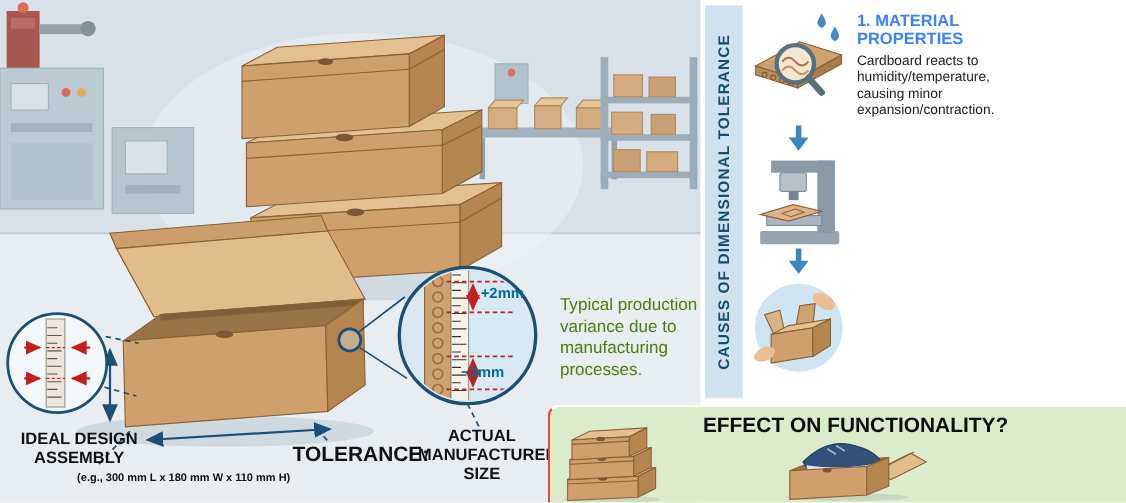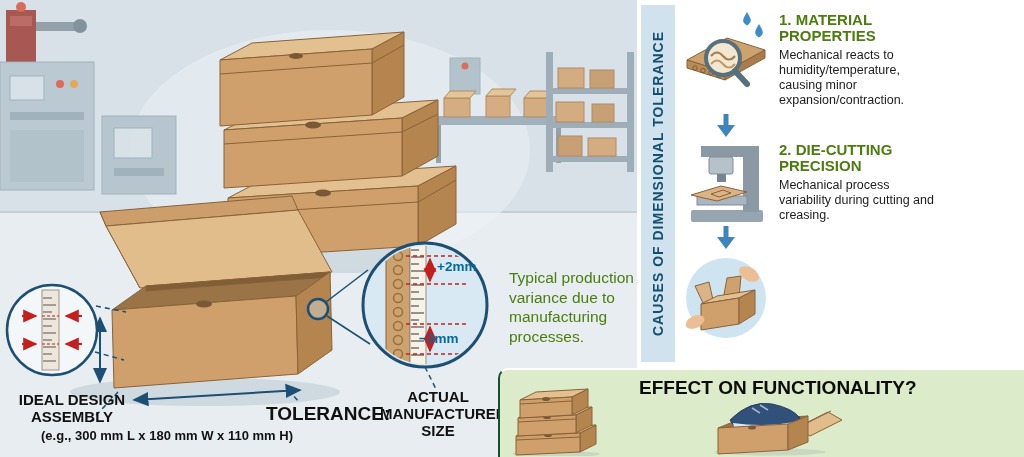--- a/index.html
+++ b/index.html
@@ -4,50 +4,50 @@
 <style>
   * { margin:0; padding:0; box-sizing:border-box; }
   body { font-family:"Liberation Sans", sans-serif; background:#ffffff; }
   .canvas { position:relative; width:1024px; height:457px; background:#ffffff; overflow:hidden; }
 
   
   .scene { position:absolute; left:0; top:0; width:637px; height:457px; }
   .scene svg { position:absolute; left:0; top:0; }
   .lbl { position:absolute; font-weight:bold; color:#111; text-align:center; line-height:1.12; }
   .lbl-ideal    { left:8px;  top:392px; width:128px; font-size:15px; }
-  .lbl-ideal-ex { left:0px;  top:429px; width:334px; font-size:13px; font-weight:bold; }
+  .lbl-ideal-ex { left:0px;  top:429px; width:334px; font-size:10px; font-weight:bold; }
   .lbl-tolerance{ left:246px; top:403px; width:104px; font-size:19px;margin-left:20px; }
   .lbl-actual   { left:380px; top:389px; width:116px; font-size:15px; }
   .note-variance{ position:absolute; left:509px; top:268px; width:140px; font-size:15.5px;
                   color:#4d7c0f; line-height:1.27; text-align:left; }
   .tol { position:absolute; font-size:13.5px; font-weight:bold; color:#0369a1; }
   .tol-plus  { left:437px; top:259px; }
   .tol-minus { left:419px; top:331px; }
 
   
   .right-panel { position:absolute; left:637px; top:0; width:387px; height:368px; background:#ffffff; }
   .vbar { position:absolute; left:4px; top:5px; width:34px; height:357px; background:#cfe2ee;
           display:flex; align-items:center; justify-content:center; }
   .vtext { writing-mode:vertical-rl; transform:rotate(180deg); font-weight:bold; font-size:14px;
            letter-spacing:1px; color:#14506e; white-space:nowrap; }
   .cause { position:absolute; left:46px; display:flex; gap:10px; width:336px; }
   .cause-1 { top:8px; }
   .cause-2 { top:138px; }
   .cause-3 { top:248px; }
   .cause-icon { flex:0 0 86px; }
   .cause-text { width:232px; padding-top:4px; }
-  .cause-text h3 { font-size:15px; line-height:1.08; color:#4d7c0f; width:155px; }
+  .cause-text h3 { font-size:15px; line-height:1.08; color:#3b82f6; width:155px; }
   .cause-text p  { font-size:12.5px; line-height:1.2; margin-top:4px; color:#1c1c1c; width:158px; }
   .down-arrow { position:absolute; left:78px; width:22px; height:26px; }
   .down-arrow-1 { top:112px; }
   .down-arrow-2 { top:224px; }
 
   
   .effect-panel { position:absolute; left:498px; top:368px; width:526px; height:89px;
-                  background:#dcebc9; border-top:2px solid #fff; border-left:2px solid #14532d;
+                  background:#dcebc9; border-top:2px solid #fff; border-left:2px solid #ef4444;
                   border-top-left-radius:10px; }
   .effect-title { position:absolute; left:139px; top:7px; font-weight:bold; font-size:19px; color:#0c0c0c; }
   .effect-stack { position:absolute; left:6px; top:2px; }
   .effect-shoebox { position:absolute; left:200px; top:24px; }
 </style>
 </head>
 <body>
 
 <div class="canvas">
 
@@ -234,21 +234,21 @@
           <circle cx="40" cy="50" r="17" fill="#f3e7d2" stroke="#57707e" stroke-width="4"></circle>
           <path d="M28 48 q6 -7 12 0 t12 0" stroke="#a87c4c" fill="none" stroke-width="2"></path>
           <path d="M28 56 q6 -7 12 0 t12 0" stroke="#c49a66" fill="none" stroke-width="2"></path>
           <line x1="52" y1="63" x2="64" y2="76" stroke="#57707e" stroke-width="6" stroke-linecap="round"></line>
           <path d="M64 4 c-3.5 6.5 -6.5 9.5 0 13.5 c6.5 -4 3.5 -7 0 -13.5 z" fill="#3f8cc6"></path>
           <path d="M76 16 c-3.5 6.5 -6.5 9.5 0 13.5 c6.5 -4 3.5 -7 0 -13.5 z" fill="#3f8cc6"></path>
         </svg>
       </div>
       <div class="cause-text">
         <h3>1. MATERIAL PROPERTIES</h3>
-        <p>Mechanical reacts to humidity/temperature, causing minor expansion/contraction.</p>
+        <p>Cardboard reacts to humidity/temperature, causing minor expansion/contraction.</p>
       </div>
     </div>
 
     <div class="down-arrow down-arrow-1">
       <svg width="22" height="26" viewBox="0 0 22 26">
         <path d="M11 2 L11 14" stroke="#3d85ba" stroke-width="5"></path>
         <polygon points="2,13 20,13 11,25" fill="#3d85ba"></polygon>
       </svg>
     </div>
 
@@ -257,24 +257,20 @@
         <svg width="86" height="96" viewBox="0 0 86 96">
           <rect x="8" y="72" width="72" height="12" rx="2" fill="#97a5b0"></rect>
           <rect x="60" y="8" width="16" height="66" fill="#8a99a4"></rect>
           <rect x="18" y="8" width="58" height="11" fill="#8a99a4"></rect>
           <rect x="26" y="19" width="24" height="17" rx="2" fill="#b7c1c9" stroke="#7e8d98"></rect>
           <rect x="34" y="36" width="9" height="8" fill="#768590"></rect>
           <rect x="14" y="58" width="50" height="9" fill="#aab6bf" stroke="#7e8d98"></rect>
           <polygon points="8,57 38,48 64,54 34,63" fill="#dab387" stroke="#8a6238"></polygon>
           <polygon points="28,56 40,52 48,55 36,59" fill="none" stroke="#8a6238"></polygon>
         </svg>
-      </div>
-      <div class="cause-text">
-        <h3>2. DIE-CUTTING PRECISION</h3>
-        <p>Mechanical process variability during cutting and creasing.</p>
       </div>
     </div>
 
     <div class="down-arrow down-arrow-2">
       <svg width="22" height="26" viewBox="0 0 22 26">
         <path d="M11 2 L11 14" stroke="#3d85ba" stroke-width="5"></path>
         <polygon points="2,13 20,13 11,25" fill="#3d85ba"></polygon>
       </svg>
     </div>
 

